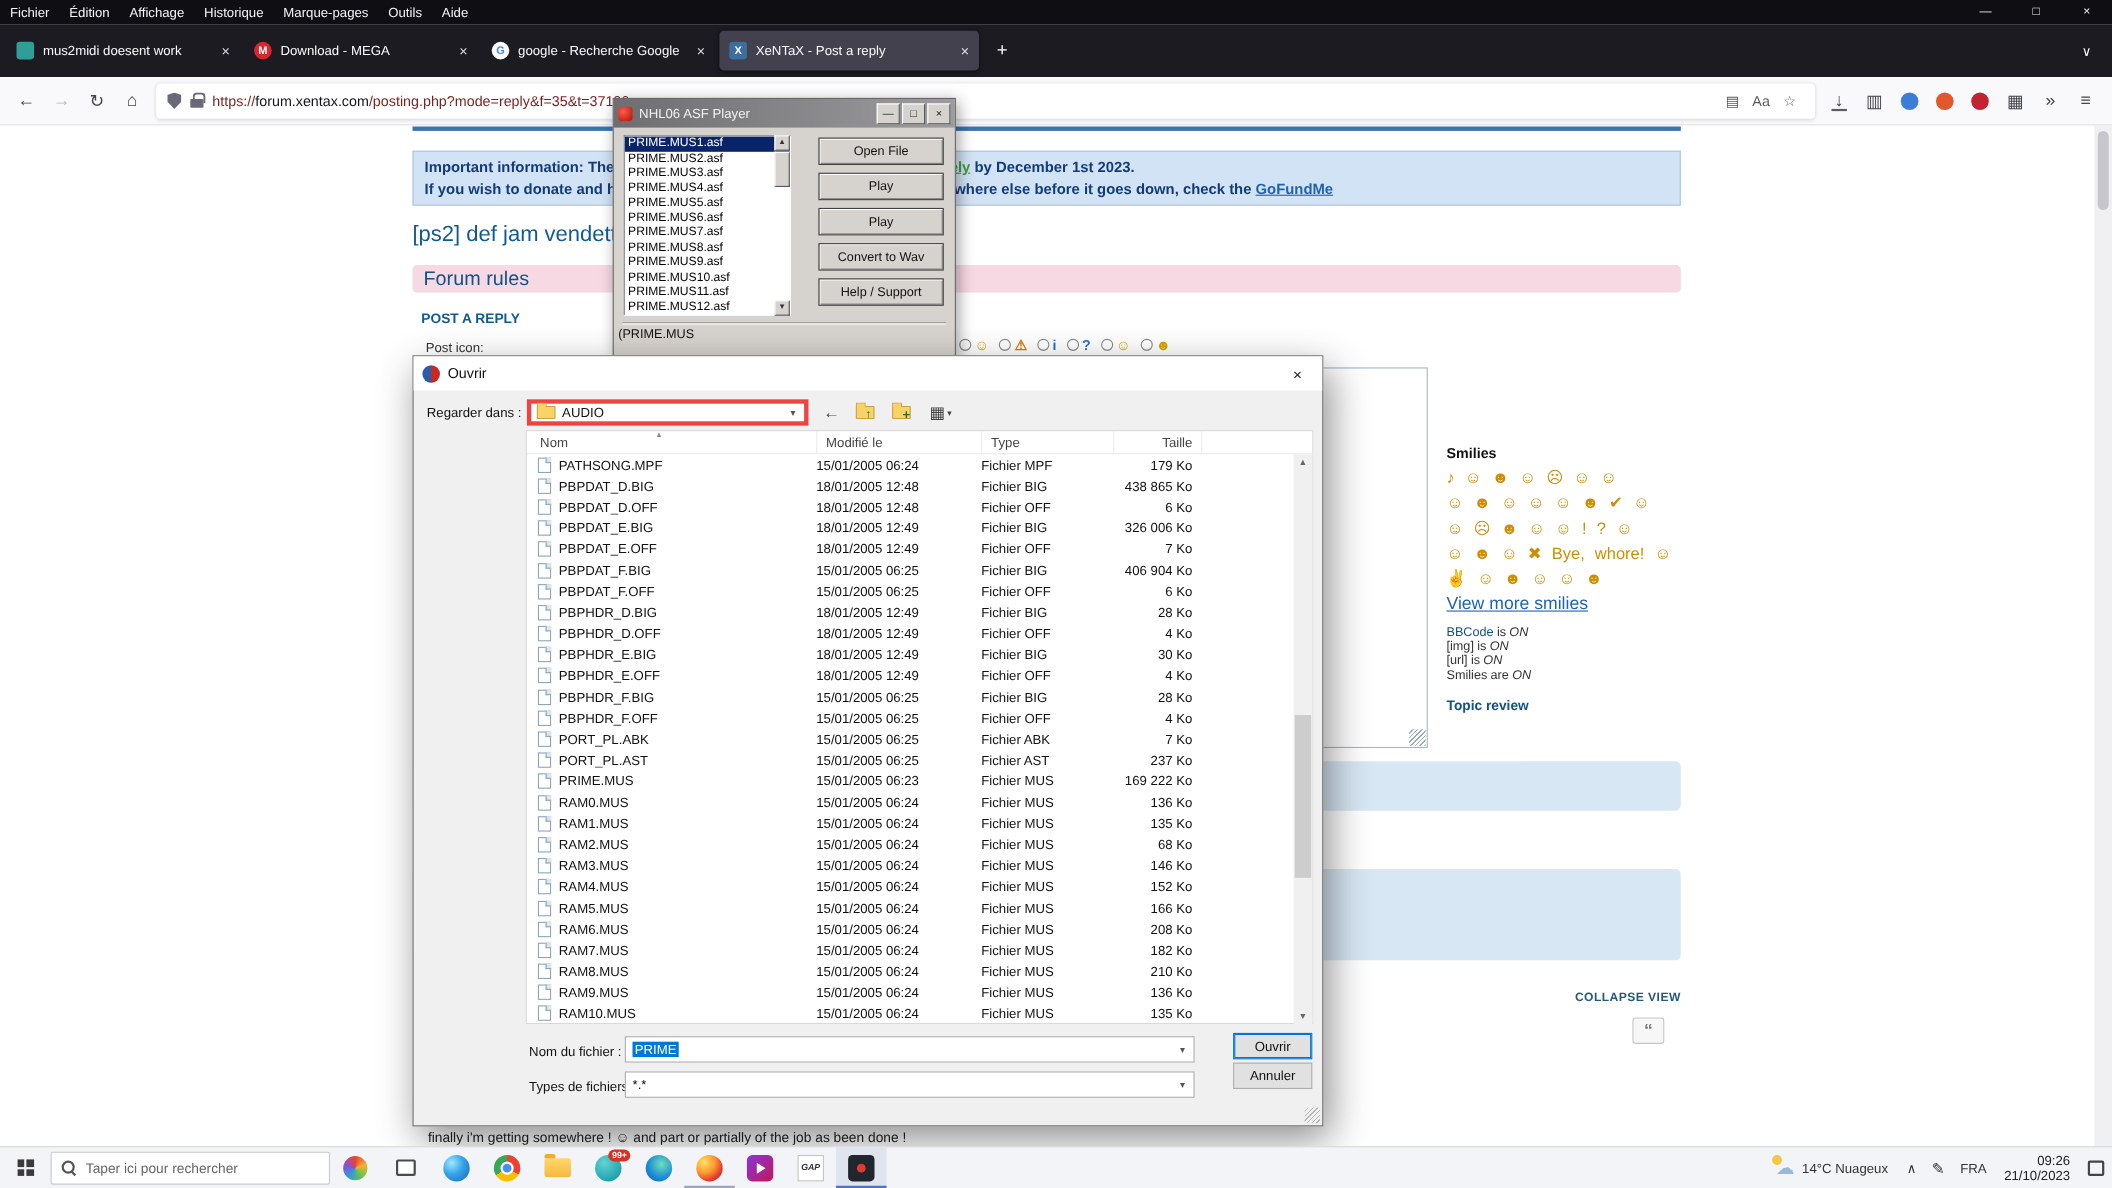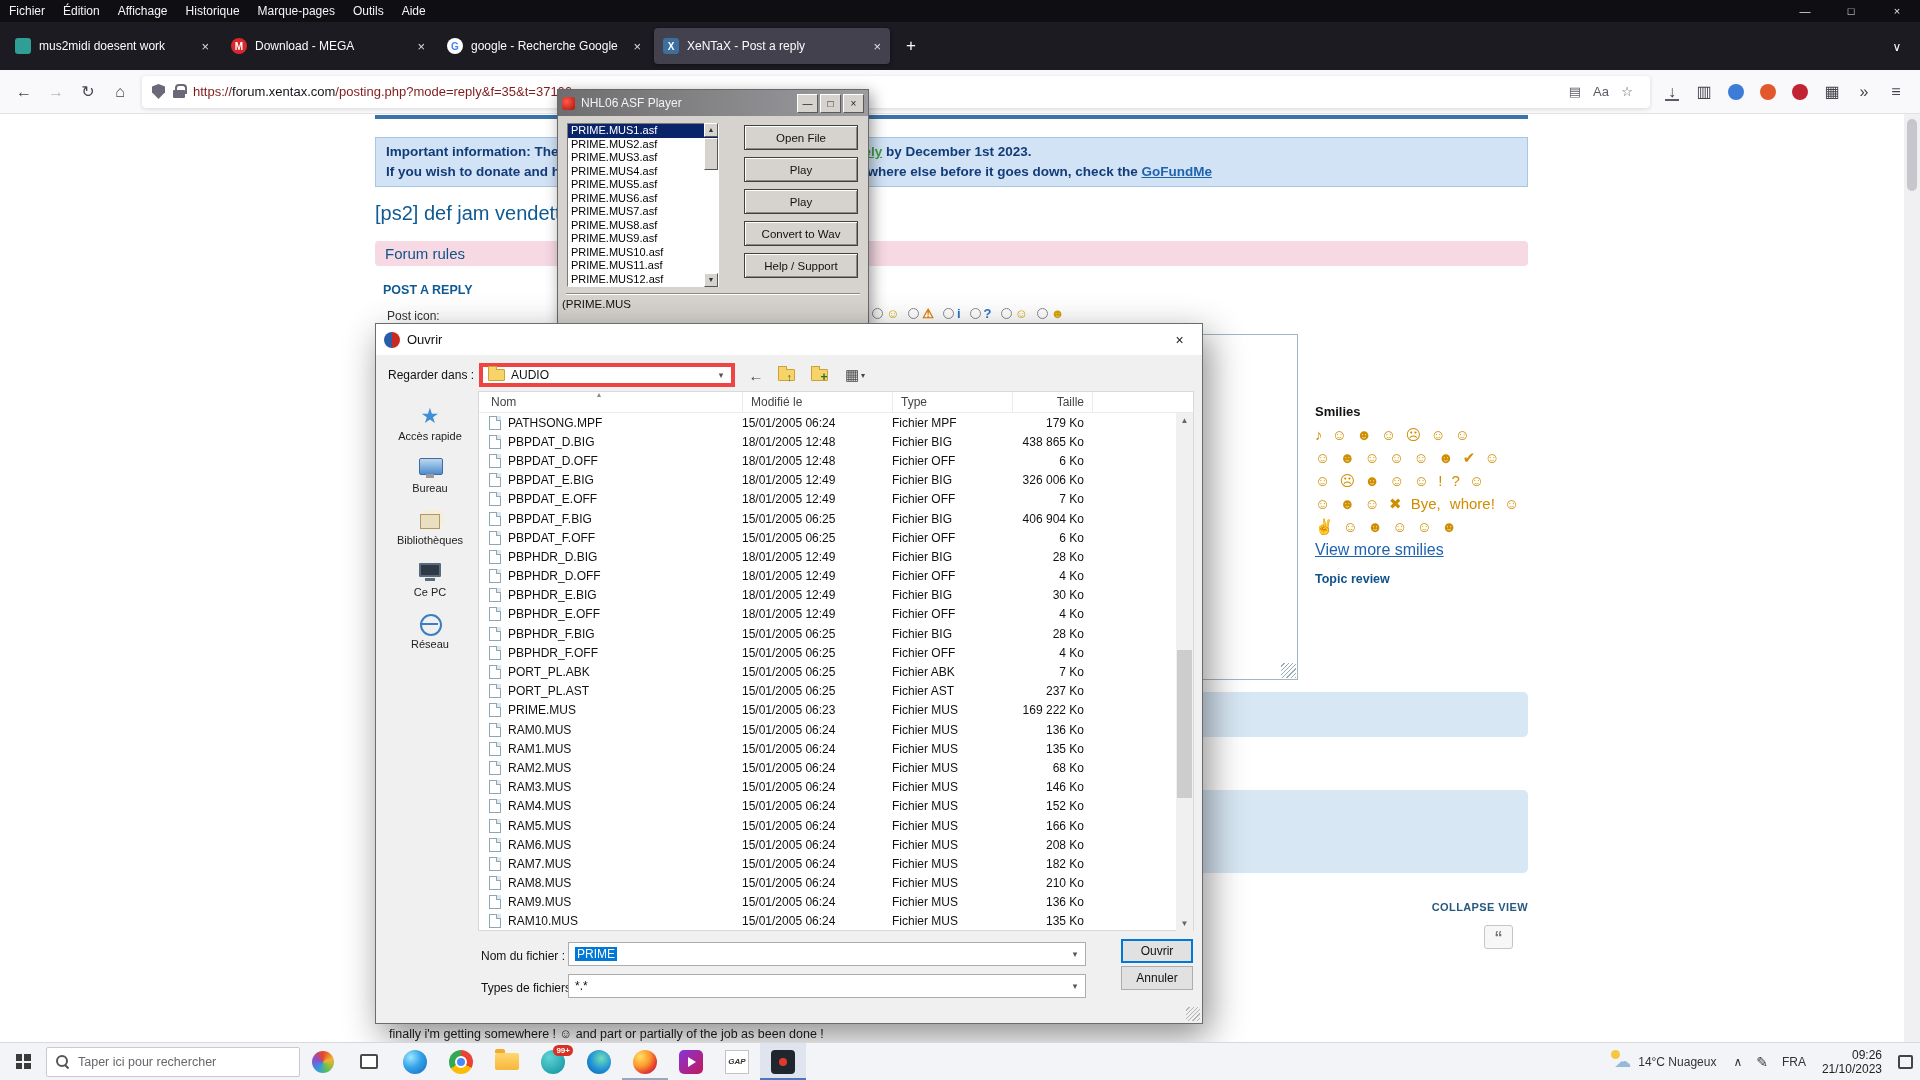--- a/index.html
+++ b/index.html
@@ -43,21 +43,21 @@
   .dl-wrap::after{content:"";position:absolute;left:9px;bottom:7px;width:14px;height:2px;background:#5b5b66}
 
   
   .page{position:absolute;inset:0;z-index:1}
   .page > div{position:absolute}
   .pg-strip{left:375px;top:115px;width:1153px;height:4px;background:#3b74ad}
   .notice{left:375px;top:137px;width:1153px;height:50px;background:#d2e3f6;border:1px solid #a8c6e5;padding:4px 10px;font-size:13.5px;font-weight:bold;color:#123c78;line-height:20px;white-space:nowrap;overflow:hidden}
   .lnk-green{color:#3f9b3f;text-decoration:underline}
   .lnk-blue{color:#1f63b0;text-decoration:underline}
   .topic-title{left:375px;top:202px;font-size:20px;color:#0f5a93;white-space:nowrap}
-  .rules-bar{left:375px;top:241px;width:1153px;height:25px;background:#f7d9e3;border-radius:4px;line-height:25px;padding-left:10px;font-size:15px}
+  .rules-bar{left:375px;top:241px;width:1153px;height:25px;background:#f7d9e3;border-radius:4px;line-height:25px;padding-left:10px;font-size:18px}
   .rules-bar span{color:#105289}
   .post-reply-h{left:383px;top:283px;font-size:12.5px;font-weight:bold;color:#0f5a93}
   .post-icon-label{left:387px;top:309px;font-size:12px;color:#333}
   .post-icons{left:640px;top:306px;display:flex;gap:9px;align-items:center}
   .pi{display:flex;align-items:center;gap:3px}
   .pi-radio{width:11px;height:11px;border:1px solid #8a8a8a;border-radius:50%;background:#fff;display:inline-block}
   .pi-g{font-size:13px;font-style:normal;font-weight:bold}
   .c-y{color:#d7a300}.c-o{color:#e07b00}.c-b{color:#2673c9}.c-r{color:#c33}.c-k{color:#555}
   .editor{left:480px;top:334px;width:818px;height:346px;background:#fff;border:1px solid #a4b6c2}
   .grip{position:absolute;right:1px;bottom:1px;width:15px;height:15px;background:repeating-linear-gradient(135deg,#fff 0 2px,#9aacb8 2px 3px)}
@@ -336,20 +336,27 @@
       <div class="sm-title">Smilies</div>
       <div>
 
       <div class="sm-row">♪ ☺ ☻ ☺ ☹ ☺ ☺</div>
           <div class="sm-row">☺ ☻ ☺ ☺ ☺ ☻ ✔ ☺</div>
           <div class="sm-row">☺ ☹ ☻ ☺ ☺ ! ? ☺</div>
           <div class="sm-row">☺ ☻ ☺ ✖ Bye, whore! ☺</div>
           <div class="sm-row">✌ ☺ ☻ ☺ ☺ ☻</div>
         </div>
       <span class="sm-more">View more smilies</span>
+      <div class="bb">
+
+      <div class="bb-line"><span class="bb-l blue">BBCode</span><span class="bb-mid">is</span><i class="bb-on">ON</i></div>
+          <div class="bb-line"><span class="bb-l">[img]</span><span class="bb-mid">is</span><i class="bb-on">ON</i></div>
+          <div class="bb-line"><span class="bb-l">[url]</span><span class="bb-mid">is</span><i class="bb-on">ON</i></div>
+          <div class="bb-line"><span class="bb-l">Smilies</span><span class="bb-mid">are</span><i class="bb-on">ON</i></div>
+        </div>
       <div class="topic-review">Topic review</div>
     </div>
 
     <div class="boxA"></div>
     <div class="boxB"></div>
     <div class="collapse">COLLAPSE VIEW</div>
     <div class="quote-btn">“</div>
     <div class="last-post">finally i'm getting somewhere ! ☺ and part or partially of the job as been done !</div>
 
     <div class="pg-scroll">
@@ -417,43 +424,20 @@
         </span>
       <span class="tb-ic">
           <span class="mini-folder fold-new"></span>
         </span>
       <span class="tb-ic">
           <span>▦</span>
           <span class="views-caret">▾</span>
         </span>
     </div>
 
-    <div class="dlg-side">
-
-    <div class="side-item">
-        <span class="side-ico" data-icon="star"></span>
-        <span>Accès rapide</span>
-      </div>
-        <div class="side-item">
-        <span class="side-ico" data-icon="desktop"></span>
-        <span>Bureau</span>
-      </div>
-        <div class="side-item">
-        <span class="side-ico" data-icon="library"></span>
-        <span>Bibliothèques</span>
-      </div>
-        <div class="side-item">
-        <span class="side-ico" data-icon="pc"></span>
-        <span>Ce PC</span>
-      </div>
-        <div class="side-item">
-        <span class="side-ico" data-icon="network"></span>
-        <span>Réseau</span>
-      </div>
-      </div>
 
     <div class="dlg-list">
       <div class="dlg-cols">
         <span class="c-name"><i class="sort-up" style="font-style:normal">▴</i><span>Nom</span></span>
         <span class="c-mod">Modifié le</span>
         <span class="c-type">Type</span>
         <span class="c-size">Taille</span>
         <span class="c-fill"></span>
       </div>
       <div class="dlg-rows">

